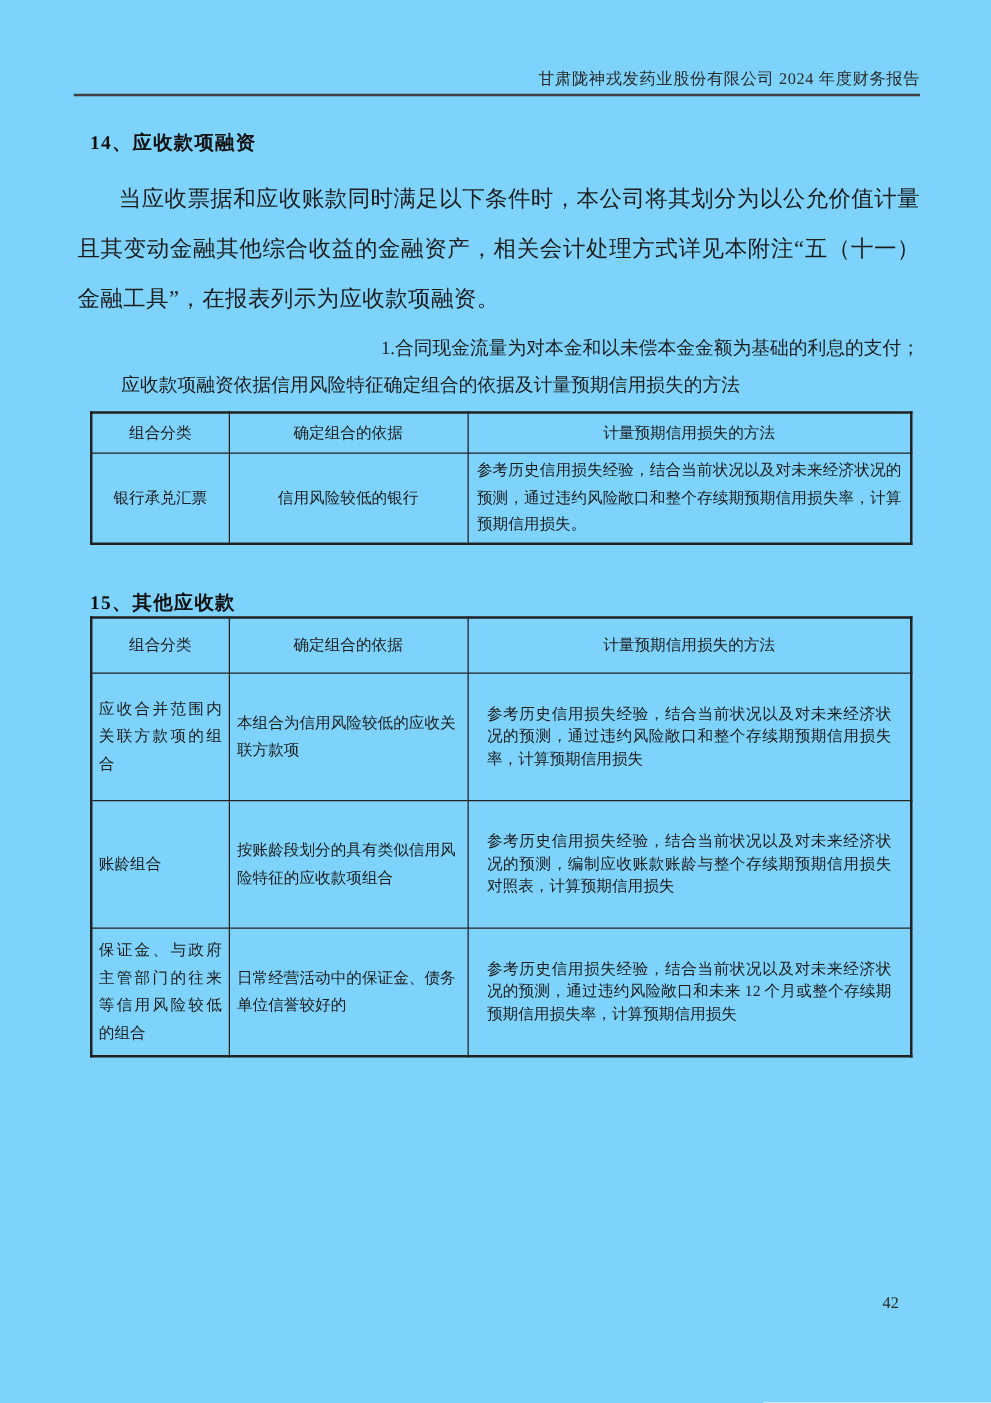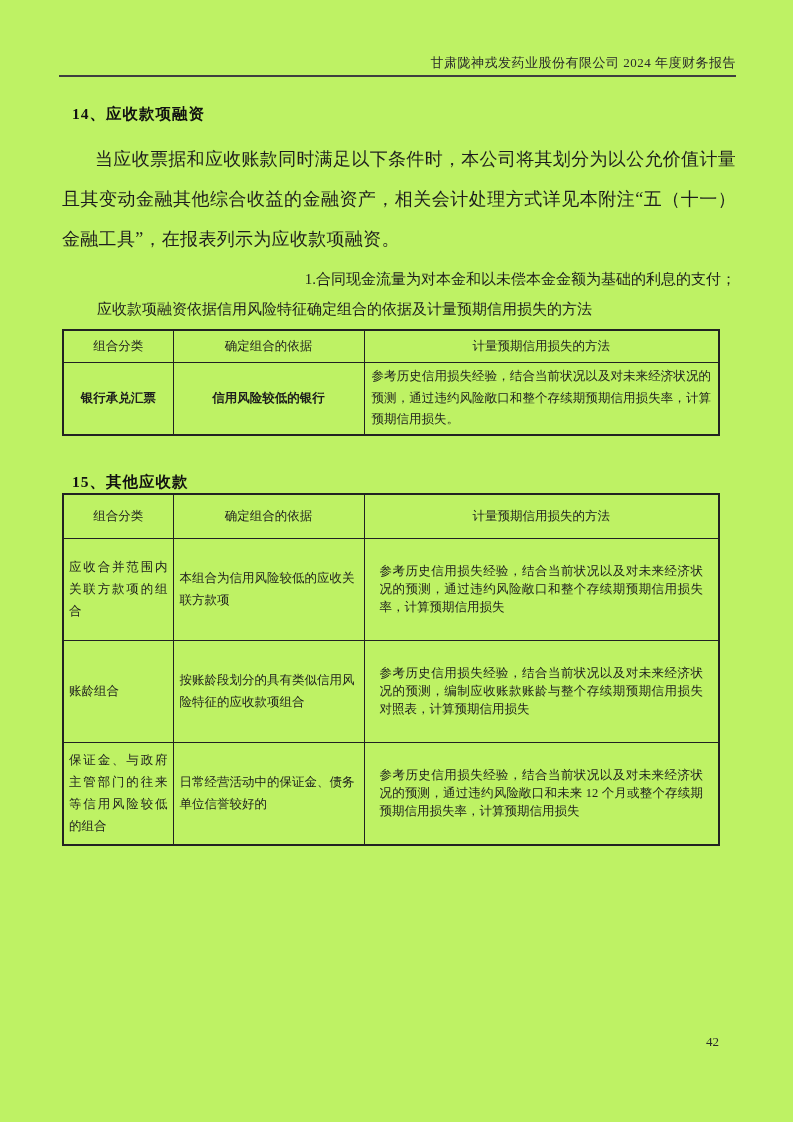--- a/index.html
+++ b/index.html
@@ -1,19 +1,19 @@
 <!DOCTYPE html>
 <html><head>
 <meta charset="utf-8">
 <style>
   html,body { margin:0; padding:0; background:#ffffff; }
   .page {
     position:relative;
     width:793px; height:1122px;
-    background:#bef264;
+    background:#7dd3fc;
     font-family:"Liberation Serif","DejaVu Serif",serif;
     color:#1d1d1d;
     overflow:hidden;
   }
   .doc-header {
     position:absolute;
     top:54px; left:59px; right:57px;
     text-align:right;
     font-size:13px;
     line-height:18px;
@@ -56,36 +56,37 @@
   .table-intro {
     margin:0 0 5px 0;
     font-size:15px;
     line-height:29px;
     text-indent:35px;
   }
   table.grid {
     border-collapse:collapse;
     table-layout:fixed;
     width:656px;
+    margin-left:10px;
     border:2px solid #222;
     font-size:12.5px;
     color:#1d1d1d;
   }
   table.grid th, table.grid td {
     border:1px solid #222;
     vertical-align:middle;
     font-weight:normal;
   }
   col.c1 { width:110px; }
   col.c2 { width:191px; }
   col.c3 { width:355px; }
   table.grid th { text-align:center; padding:2px 4px; }
   .t1 th { height:27px; }
   .t1 td { height:62px; }
-  .t1 td.a1, .t1 td.a2 { text-align:center; padding:2px 4px;font-weight:bold; }
+  .t1 td.a1, .t1 td.a2 { text-align:center; padding:2px 4px; }
   .t1 td.a3 { text-align:justify; padding:3px 7px; line-height:21.5px; }
   .t2 th { height:39px; }
   .t2 td { height:73px; }
   .t2 td.a1 { text-align:justify; padding:3px 5px; line-height:22px; }
   .t2 td.a2 { text-align:left; padding:14px 6px; line-height:22px; }
   .t2 td.a3 { text-align:justify; padding:3px 15px; line-height:18px; }
   .page-number {
     position:absolute;
     top:1034px; left:706px;
     font-size:13px;

